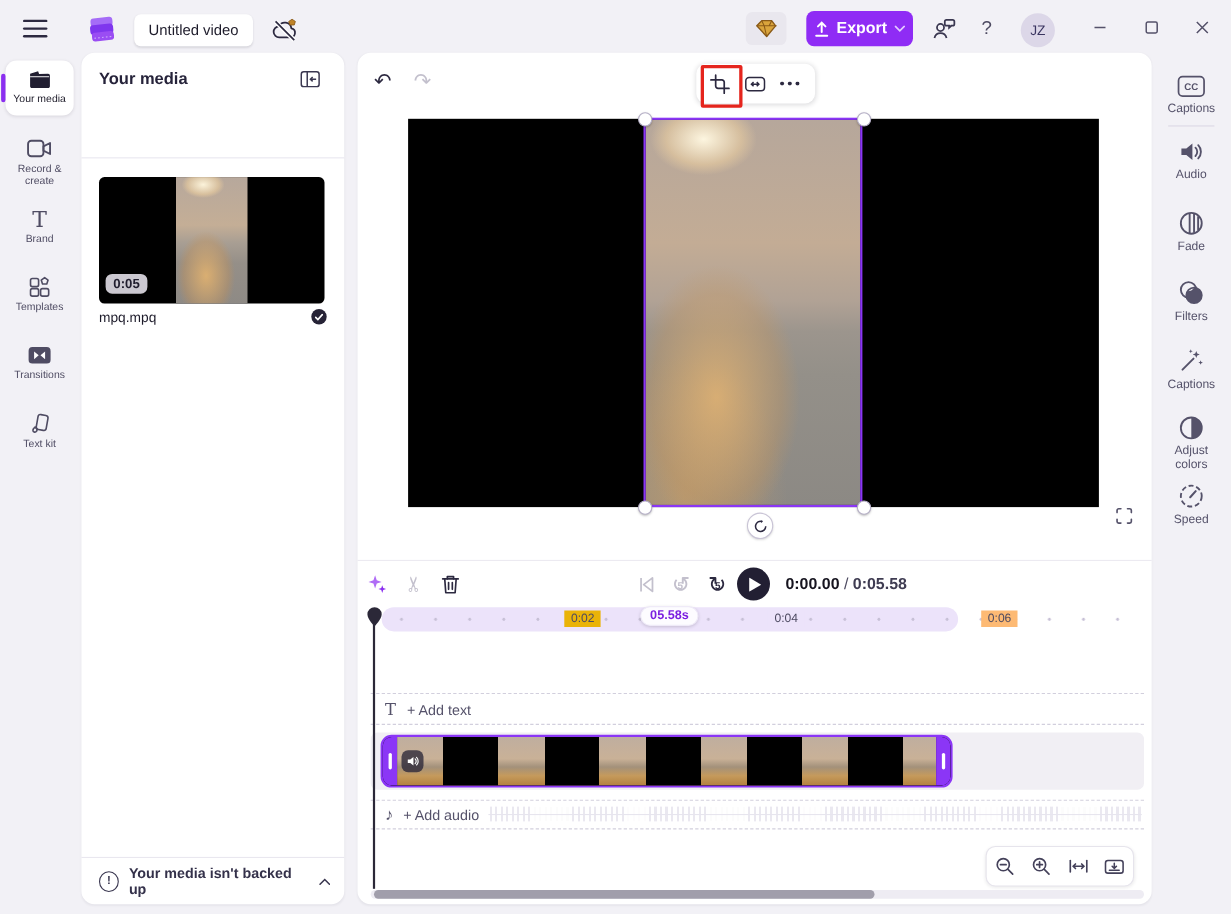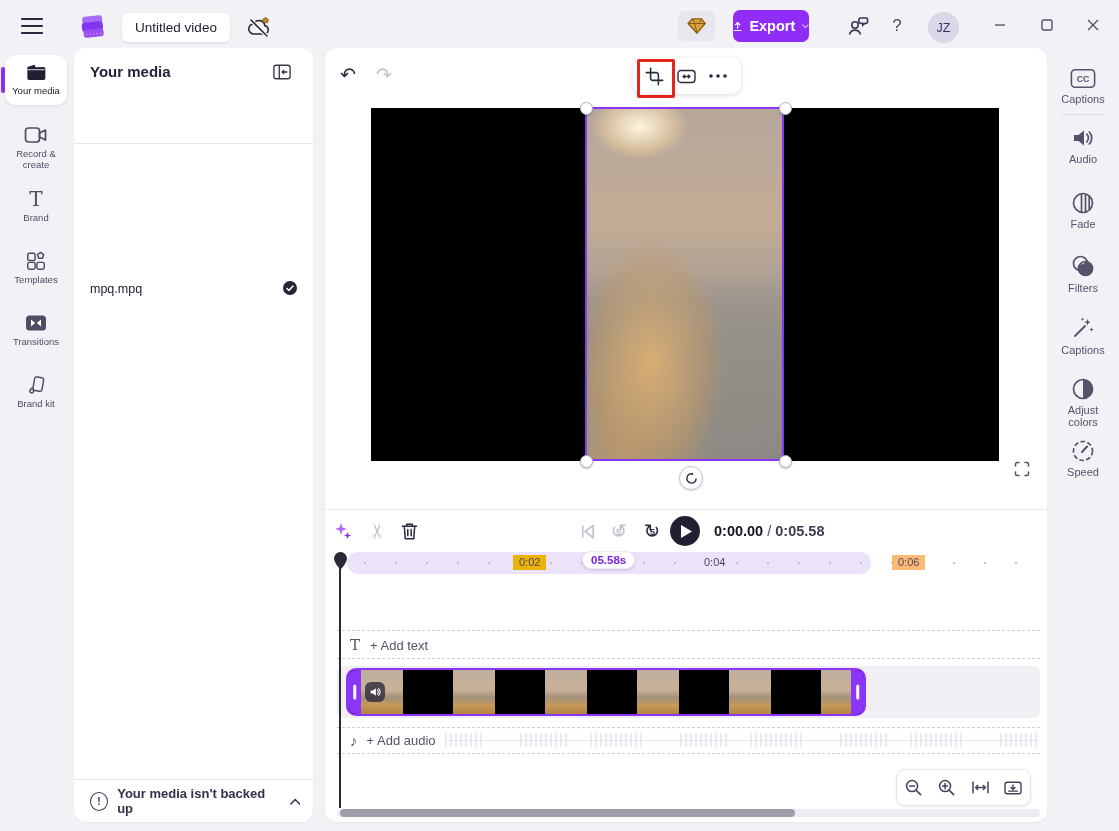--- a/index.html
+++ b/index.html
@@ -59,21 +59,21 @@
     </svg>
   </div>
 
   <div class="abs ico tbtn" style="left:678px;top:11px;width:37px;height:30px;background:#e9e7ee;border-radius:6px;">
     <svg width="20" height="18" viewBox="0 0 22 20">
         <path d="M6 2h10l4 5.2L11 18 1 7.2z" fill="#d9a43c" stroke="#8a5a17" stroke-width="1.4" stroke-linejoin="round"></path>
         <path d="M1 7.2h20M6 2l2.5 5.2L11 18M16 2l-2.5 5.2" fill="none" stroke="#8a5a17" stroke-width="1.1"></path>
       </svg>
   </div>
 
-  <div class="abs tbtn" style="left:733px;top:10px;width:76px;height:32px;background:#8f2cf5;border-radius:7px;display:flex;align-items:center;justify-content:center;gap:7px;">
+  <div class="abs tbtn" style="left:733px;top:10px;width:97px;height:32px;background:#8f2cf5;border-radius:7px;display:flex;align-items:center;justify-content:center;gap:7px;">
     <svg width="14" height="15" viewBox="0 0 14 15">
         <g stroke="#fff" stroke-width="1.8" stroke-linecap="round" fill="none">
           <path d="M7 10V2M3.6 5L7 1.6 10.4 5"></path>
           <path d="M2 13.5h10"></path>
         </g>
       </svg>
     <span style="color:#fff;font-weight:700;font-size:14.5px;">Export</span>
     <svg width="10" height="7" viewBox="0 0 10 7">
         <path d="M1 1l4 4 4-4" fill="none" stroke="#e3c9ff" stroke-width="1.6" stroke-linecap="round"></path>
       </svg>
@@ -167,39 +167,46 @@
 
   <div class="railitem" style="left:0;top:374px;">
     <div class="ico" style="height:22px;">
       <svg width="22" height="22" viewBox="0 0 24 24">
           <g fill="none" stroke="#4f4c63" stroke-width="1.6">
             <rect x="9.5" y="3.5" width="10" height="15" rx="2.5" transform="rotate(10 14.5 11)"></rect>
             <path d="M7.5 15.5c-1.6 1.2-2.4 2.5-2 3.8.4 1.1 1.7 1.5 2.8 1 .9-.5 1.4-1.6 1-2.8-.3-.9-1-1.6-1.8-2z"></path>
           </g>
         </svg>
     </div>
-    <span class="lbl">Brand kit</span>
+    <span class="lbl">Text kit</span>
   </div>
 
   <div class="panel" style="left:74px;top:48px;width:239px;height:774px;"></div>
 
   <div class="abs" style="left:90px;top:63px;font-size:15px;font-weight:700;color:#26233a;">Your media</div>
   <div class="abs ico tbtn" style="left:270px;top:61px;width:24px;height:22px;">
     <svg width="20" height="18" viewBox="0 0 22 20">
         <g fill="none" stroke="#3a3750" stroke-width="1.5">
           <rect x="2" y="2.5" width="18" height="15" rx="2.5"></rect>
           <line x1="8" y1="2.5" x2="8" y2="17.5"></line>
           <path d="M17 10h-5.5M13.5 7.8L11.2 10l2.3 2.2"></path>
         </g>
       </svg>
   </div>
 
 
   <div class="abs" style="left:74px;top:143px;width:239px;height:1px;background:#e9e7ef;"></div>
 
+  <div class="abs tbtn" style="left:90px;top:161px;width:205px;height:115px;background:#000;border-radius:5px;overflow:hidden;">
+    <div class="abs" style="left:70px;top:0;width:65px;height:115px;background:
+      radial-gradient(ellipse 26px 16px at 38% 6%, rgba(255,247,222,.95), rgba(243,212,160,.5) 55%, rgba(0,0,0,0) 75%),
+      radial-gradient(ellipse 34px 52px at 42% 78%, rgba(230,180,110,.85), rgba(196,148,92,.4) 60%, rgba(0,0,0,0) 78%),
+      linear-gradient(180deg,#b7a89c 0%,#c4ae96 38%,#a89e93 52%,#958f88 68%,#8e8a85 100%);"></div>
+    <div class="abs" style="left:6px;top:88px;padding:2px 7px;background:rgba(220,217,226,.92);border-radius:6px;font-size:12px;font-weight:600;color:#201d2e;">0:05</div>
+  </div>
   <div class="abs" style="left:90px;top:282px;font-size:12.5px;color:#1d1b2a;">mpq.mpq</div>
   <div class="abs ico" style="left:283px;top:281px;width:14px;height:14px;border-radius:50%;background:#262336;">
     <svg width="8" height="7" viewBox="0 0 8 7">
         <path d="M1 3.5l2 2L7 1" fill="none" stroke="#fff" stroke-width="1.5" stroke-linecap="round"></path>
       </svg>
   </div>
 
   <div class="abs" style="left:74px;top:779px;width:239px;height:1px;background:#e9e7ef;"></div>
   <div class="abs tbtn" style="left:90px;top:789px;width:210px;height:24px;display:flex;align-items:center;gap:9px;">
     <div class="ico" style="width:17px;height:17px;border-radius:50%;border:1.5px solid #3a3750;font-size:10.5px;font-weight:700;color:#3a3750;">!</div>

